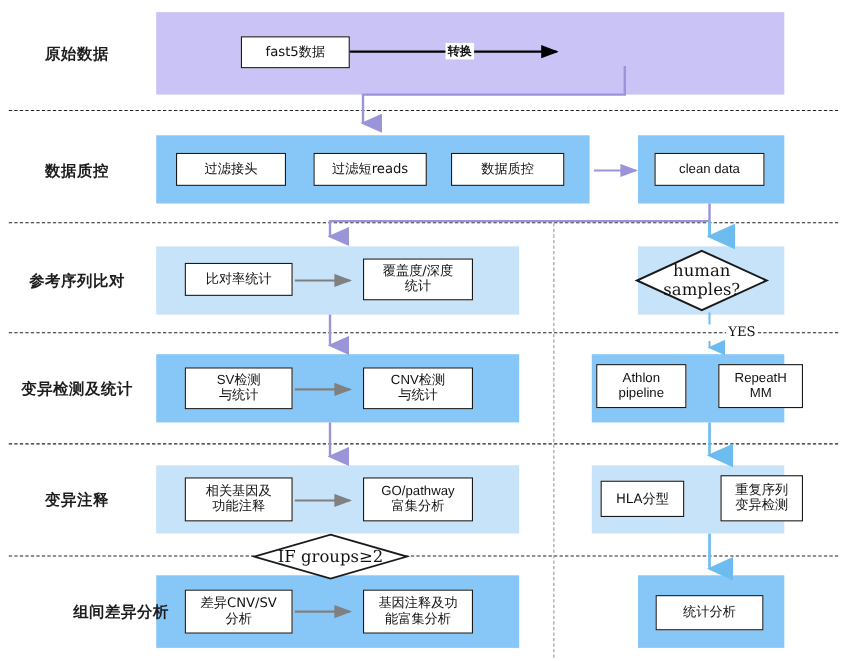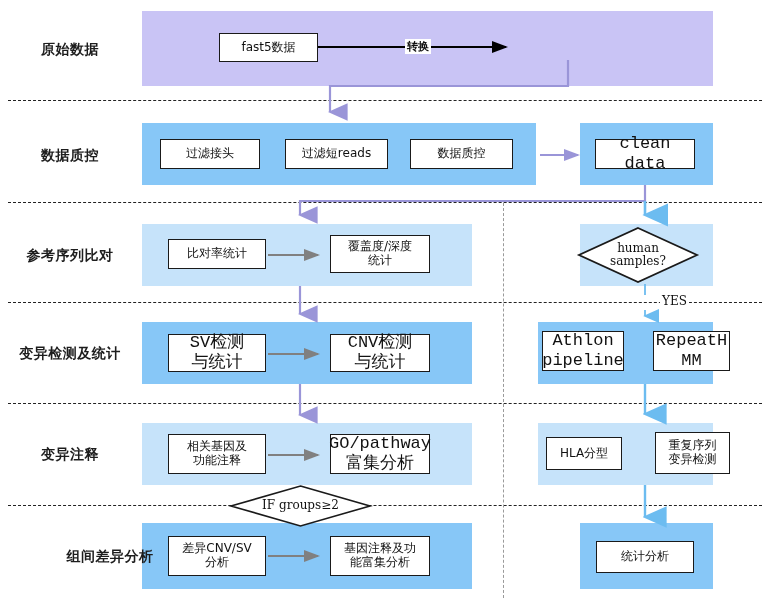--- a/index.html
+++ b/index.html
@@ -32,36 +32,36 @@
   .band.blue  {background:#87c7f7;}
   .band.lblue {background:#c6e3fa;}
 
   
   .node{
     position:absolute;background:#ffffff;
     border:1.8px solid #1a1a1a;
     display:flex;align-items:center;justify-content:center;
     text-align:center;line-height:1.15;
     color:#111111;
-    font-family:Liberation Mono, monospace;
-    font-size:17px;
+    font-family:Liberation Sans, sans-serif;
+    font-size:12px;
     box-sizing:border-box;
     padding:1px 2px;
     white-space:pre-line;
   }
   .node.cn{font-family:"DejaVu Sans","Liberation Sans",sans-serif;font-size:12px;}
 
   
   .diamond{position:absolute;}
   .diamond svg{display:block;overflow:visible;}
   .diamond .dtext{
     position:absolute;inset:0;
     display:flex;flex-direction:column;align-items:center;justify-content:center;
     font-family:"DejaVu Serif","Liberation Serif",serif;
-    font-size:12px;color:#111;line-height:1.12;text-align:center;
+    font-size:15px;color:#111;line-height:1.12;text-align:center;
     white-space:pre-line;
   }
 
   
   .conn{position:absolute;pointer-events:none;}
   .conn svg{display:block;overflow:visible;}
 
   .edge-label{
     position:absolute;background:#ffffff;
     font-family:"DejaVu Serif","Liberation Serif",serif;

